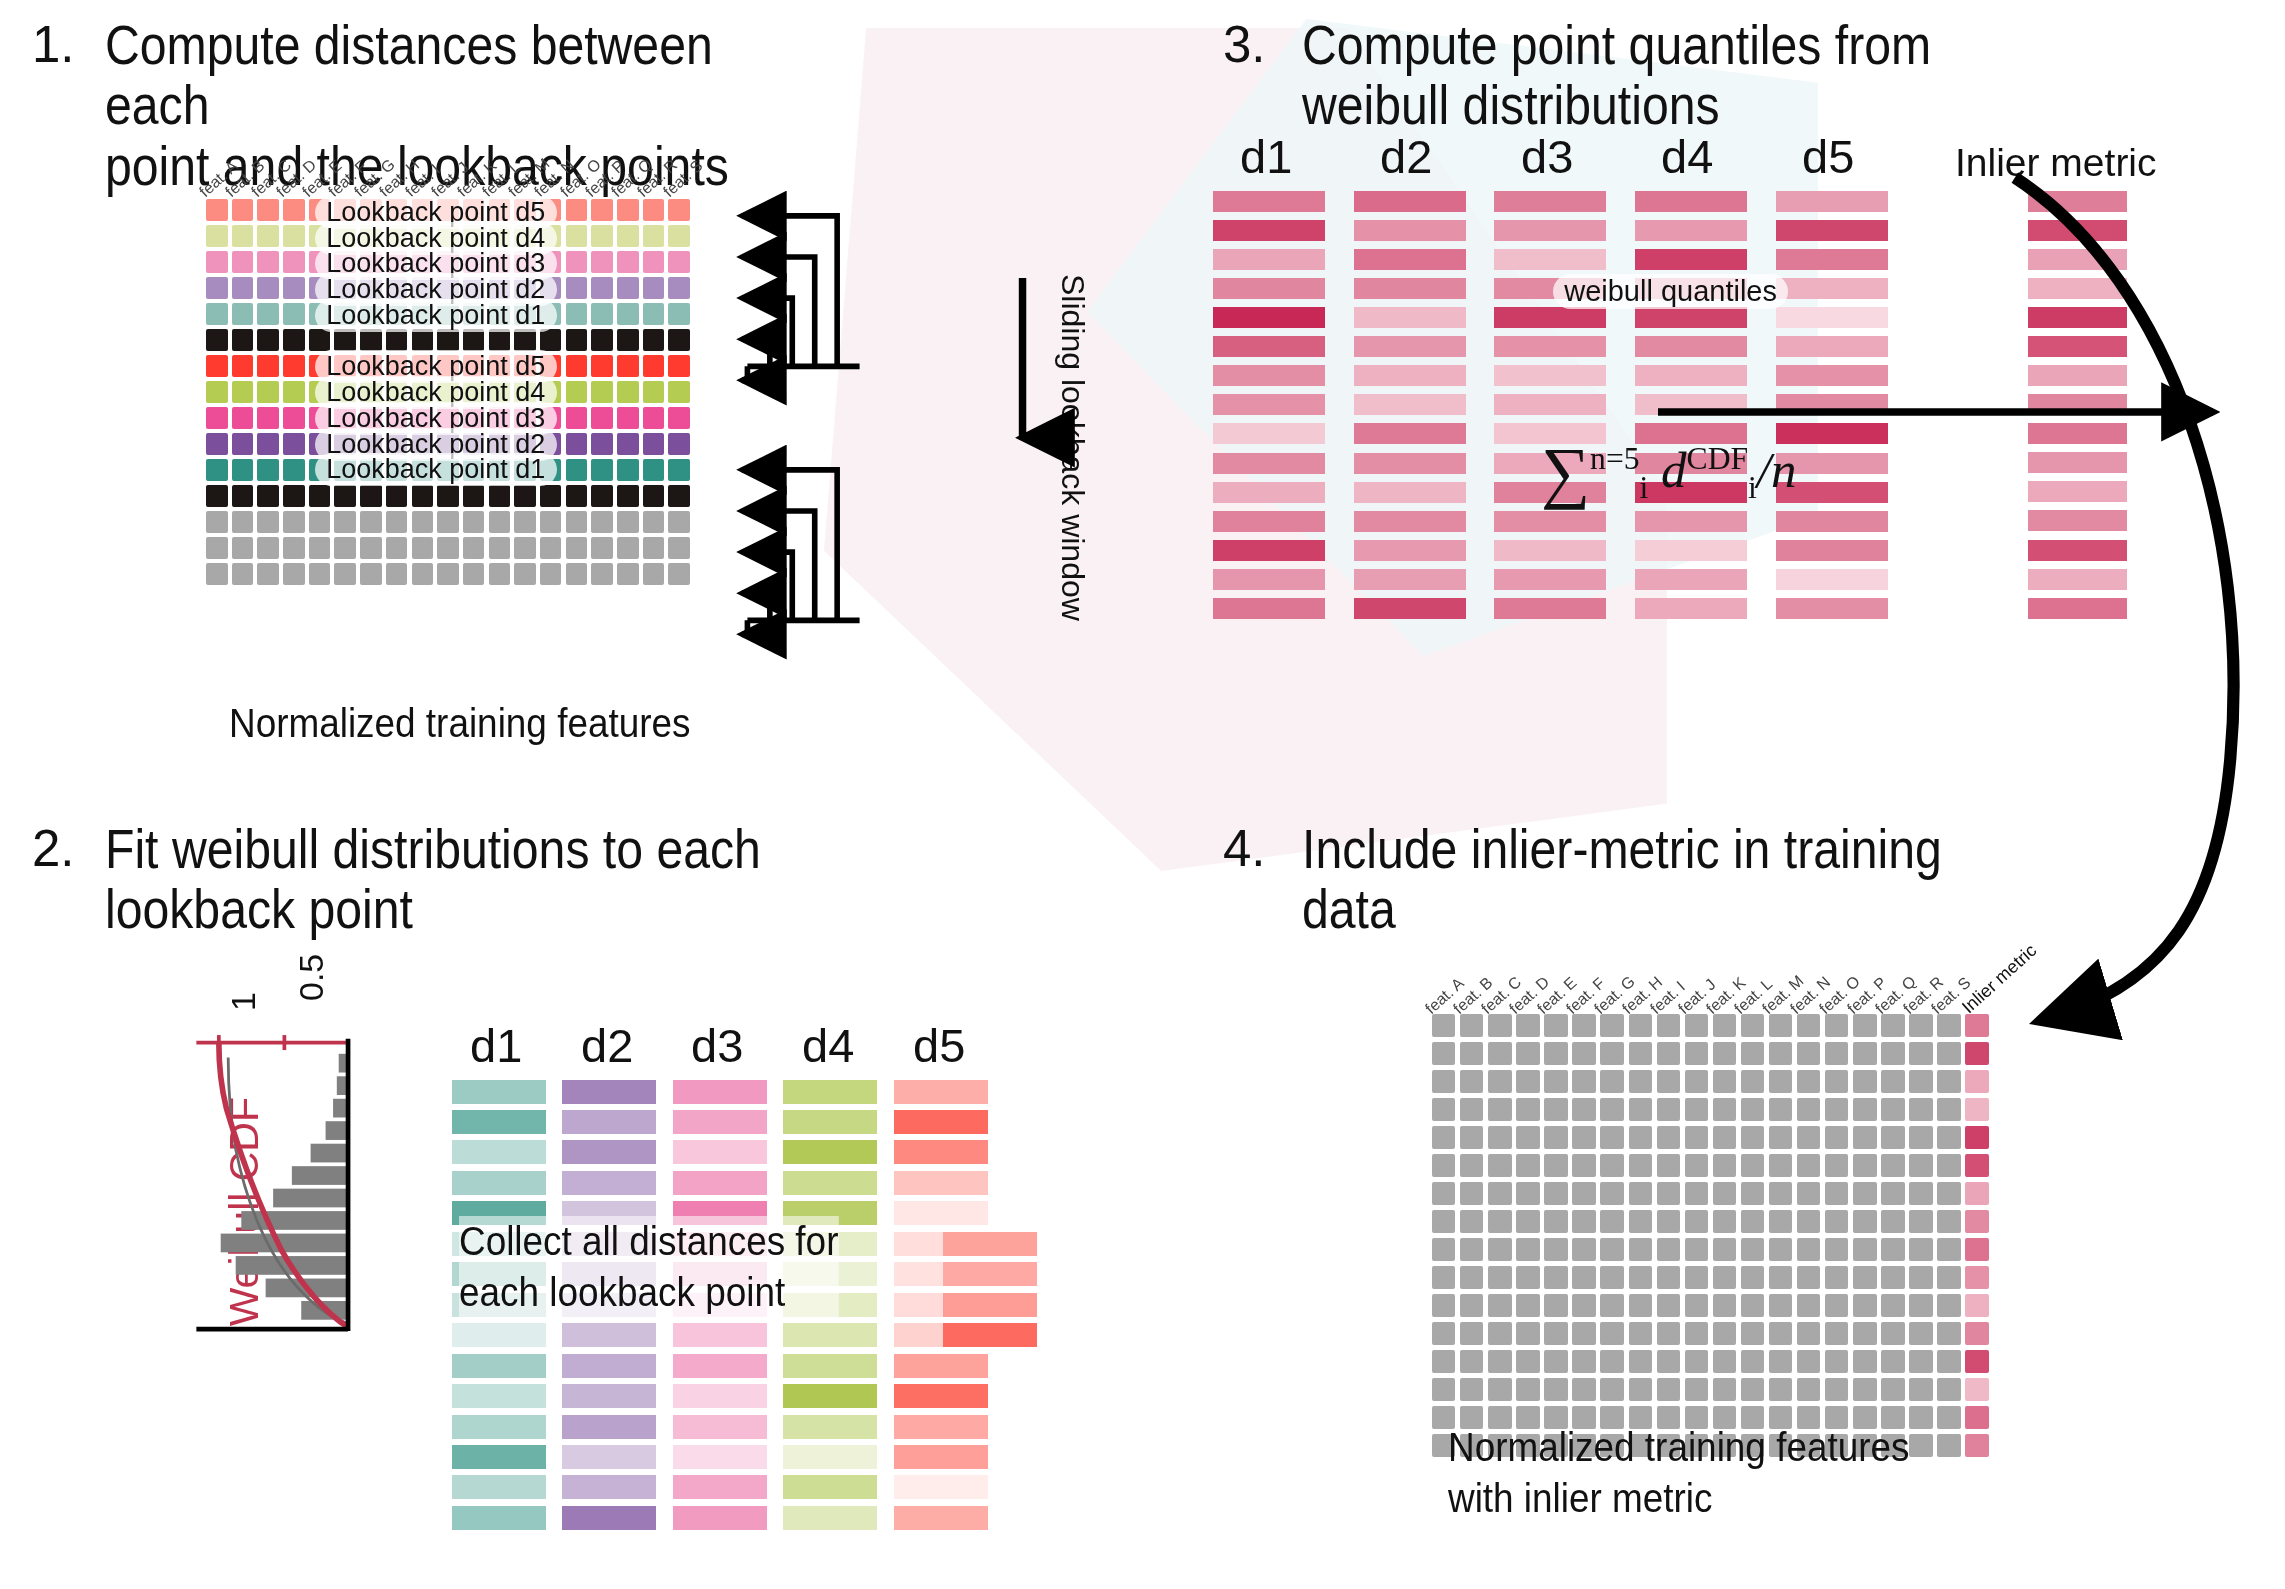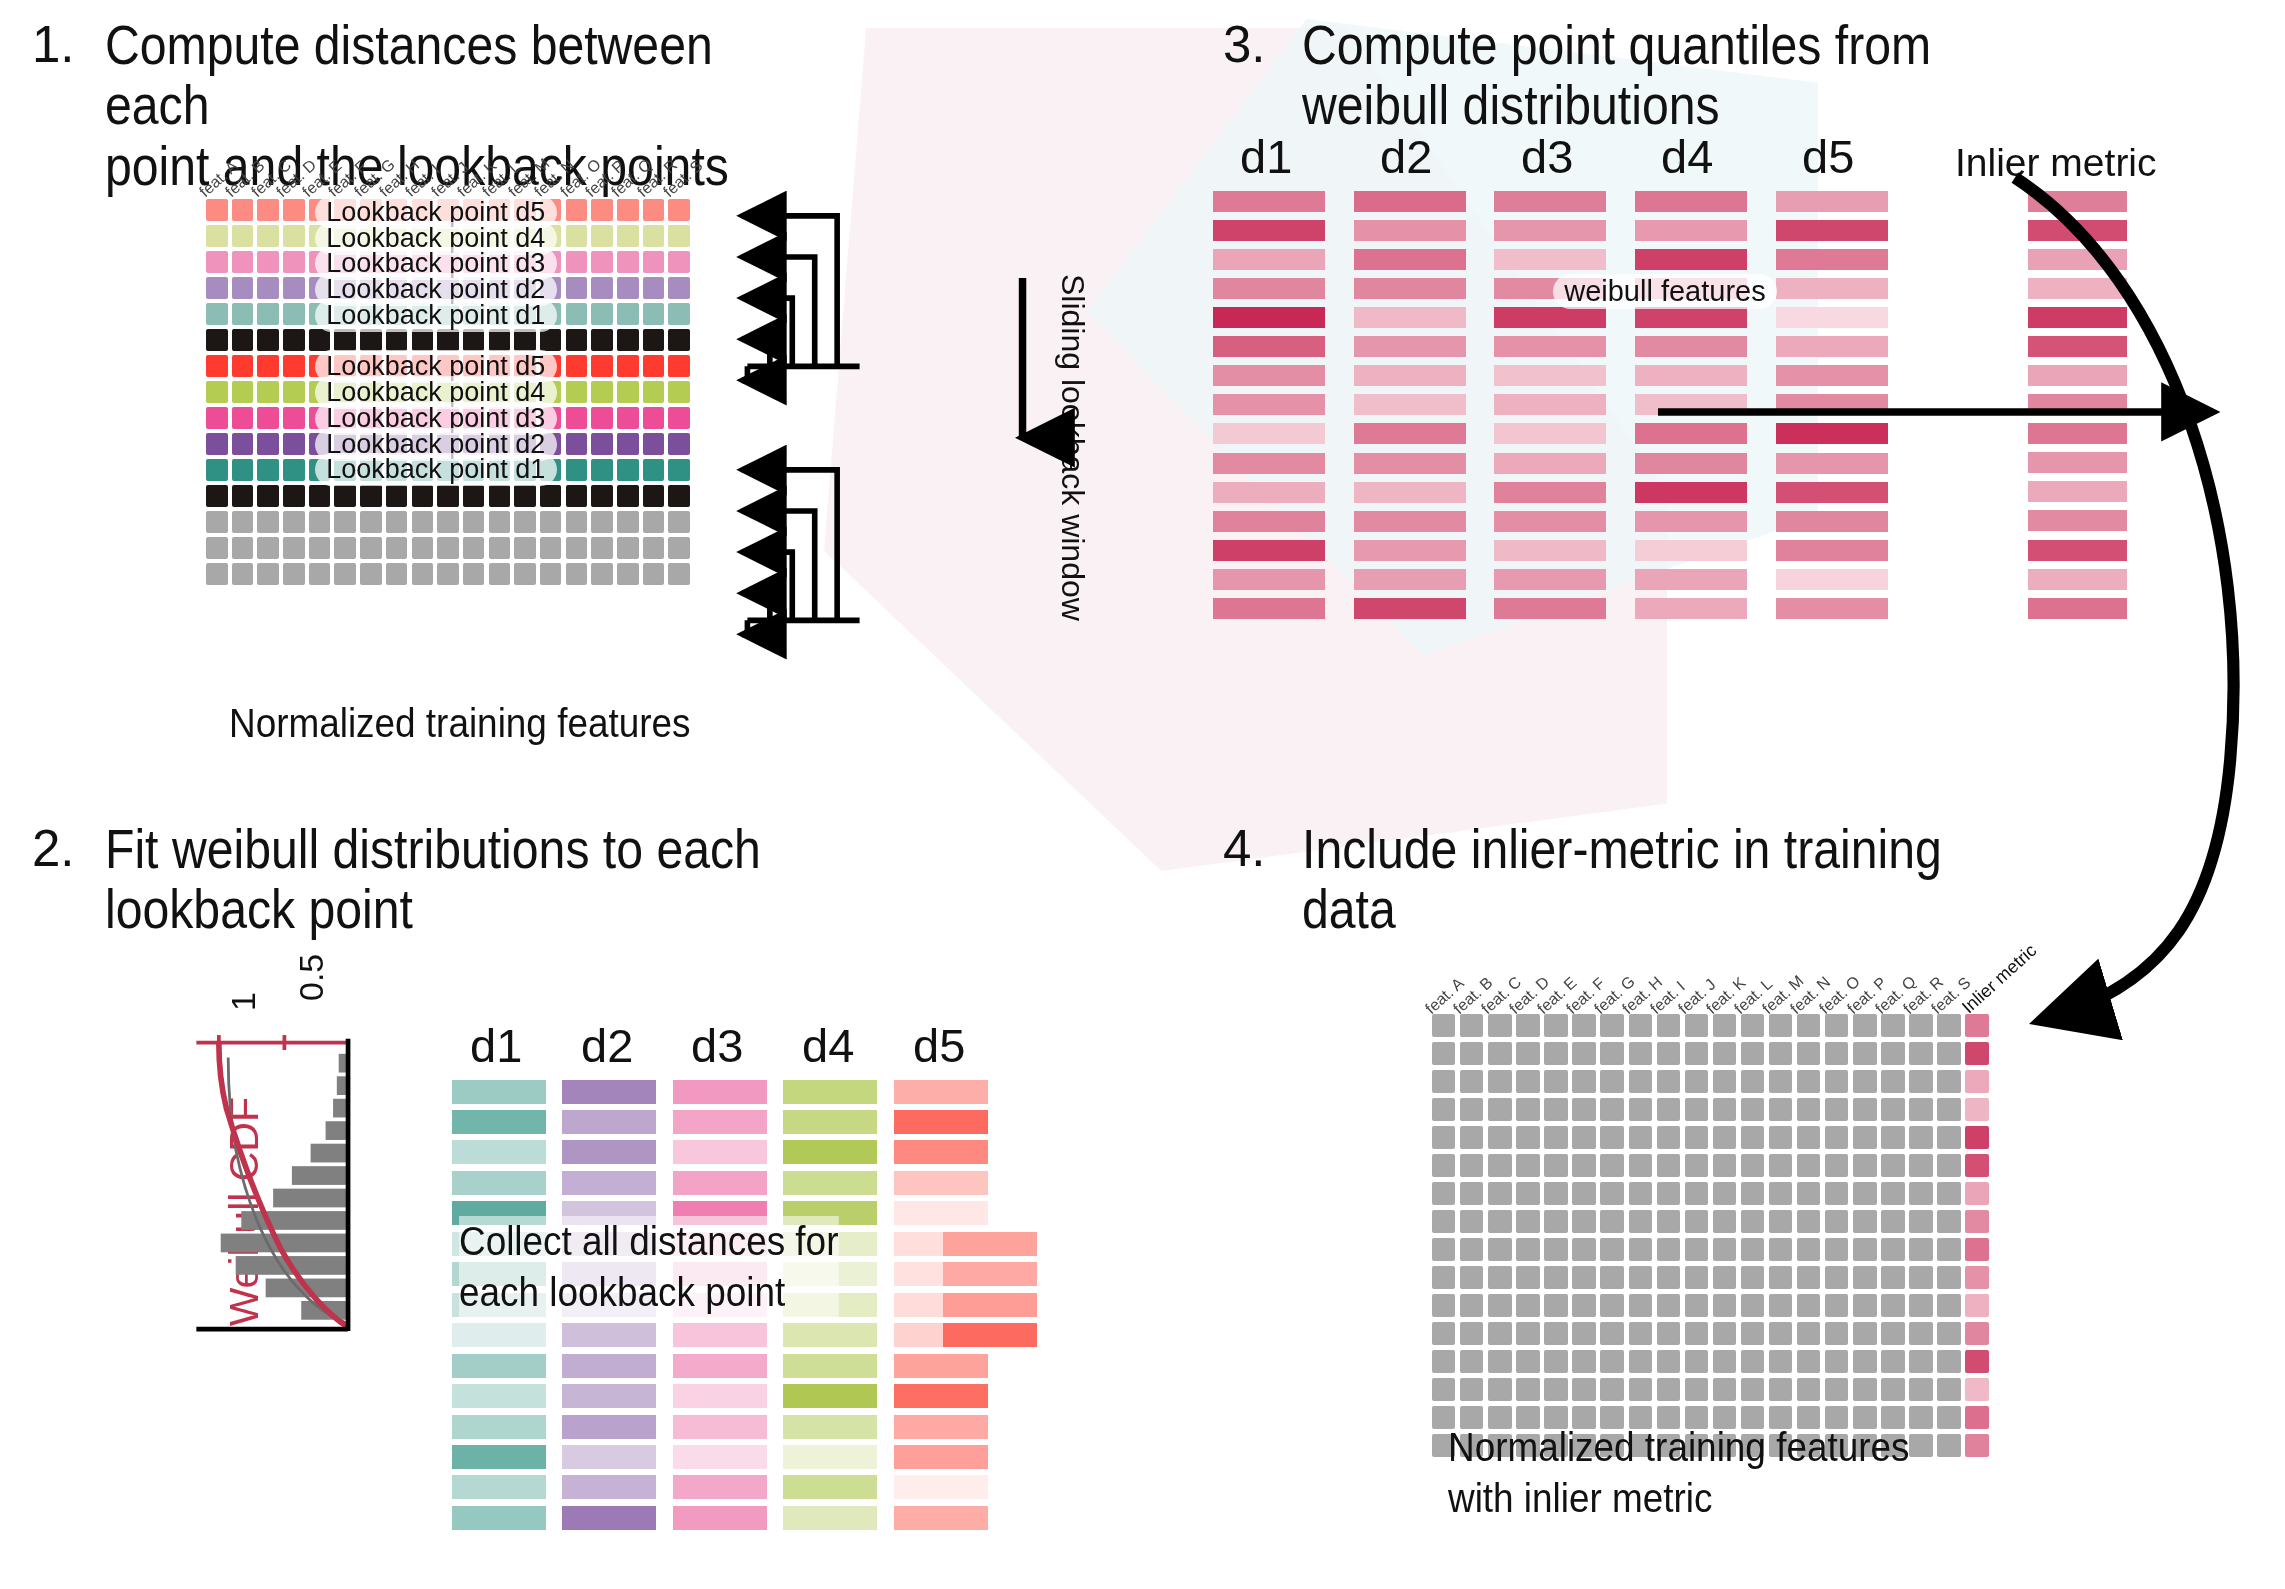--- a/index.html
+++ b/index.html
@@ -563,21 +563,21 @@
       <div style="position: absolute; left: 572px; top: 394px; width: 112px; height: 20.6px; background: rgb(227, 138, 163);"></div>
       <div style="position: absolute; left: 572px; top: 423px; width: 112px; height: 20.6px; background: rgb(202, 48, 91);"></div>
       <div style="position: absolute; left: 572px; top: 453px; width: 112px; height: 20.6px; background: rgb(230, 150, 172);"></div>
       <div style="position: absolute; left: 572px; top: 482px; width: 112px; height: 20.6px; background: rgb(211, 79, 116);"></div>
       <div style="position: absolute; left: 572px; top: 511px; width: 112px; height: 20.6px; background: rgb(225, 134, 159);"></div>
       <div style="position: absolute; left: 572px; top: 540px; width: 112px; height: 20.6px; background: rgb(224, 130, 156);"></div>
       <div style="position: absolute; left: 572px; top: 569px; width: 112px; height: 20.6px; background: rgb(247, 212, 221);"></div>
       <div style="position: absolute; left: 572px; top: 598px; width: 112px; height: 20.6px; background: rgb(228, 142, 166);"></div>
     </div>
 
-  <div class="pill" style="left:349px;top:274px;">weibull features</div>
+  <div class="pill" style="left:349px;top:274px;">weibull quantiles</div>
 
   <div class="dlab" style="left:751px;top:141px;font-size:39px;">Inlier metric</div>
   <div id="p3-inlier" style="position:absolute;left:824px;top:191px;">
       <div style="position: absolute; left: 0px; top: 0px; width: 99px; height: 20.6px; background: rgb(223, 126, 153);"></div>
       <div style="position: absolute; left: 0px; top: 29px; width: 99px; height: 20.6px; background: rgb(210, 75, 113);"></div>
       <div style="position: absolute; left: 0px; top: 58px; width: 99px; height: 20.6px; background: rgb(233, 162, 181);"></div>
       <div style="position: absolute; left: 0px; top: 87px; width: 99px; height: 20.6px; background: rgb(237, 177, 194);"></div>
       <div style="position: absolute; left: 0px; top: 116px; width: 99px; height: 20.6px; background: rgb(205, 60, 101);"></div>
       <div style="position: absolute; left: 0px; top: 145px; width: 99px; height: 20.6px; background: rgb(212, 83, 119);"></div>
       <div style="position: absolute; left: 0px; top: 174px; width: 99px; height: 20.6px; background: rgb(234, 165, 184);"></div>
@@ -592,20 +592,23 @@
     </div>
 
   <svg class="ov" style="left:450px;top:399px;width:600px;height:37px;" viewBox="0 0 640 40" width="600" height="37">
     <defs>
         <marker id="ah3" markerWidth="8" markerHeight="8" refX="7" refY="4" orient="auto">
       <path d="M0,0 L8,4 L0,8 z" fill="#000"></path>
         </marker>
       </defs>
     <line x1="0" y1="14" x2="600" y2="14" stroke="#000" stroke-width="8" marker-end="url(#ah3)"></line>
   </svg>
+  <div class="formula" style="left:337px;top:433px;">
+    <span class="sig">∑</span><sup>n=5</sup><sub>i</sub>&nbsp;<i>d</i><sup>CDF</sup><sub>i</sub><i>/n</i>
+  </div>
 </div>
 
 <div class="panel" style="left:0;top:806px;width:1143px;height:783px;">
   <div class="step-num" style="left:32px;top:13px;">2.</div>
   <div class="step-title" style="left:105px;top:13px;width:881px;white-space:pre-line;">Fit weibull distributions to each
 lookback point</div>
 
   <div class="wchart" style="left:187px;top:212px;width:206px;height:375px;">
     <div class="tick-lab" style="left:37px;top:-7.5px;">1</div>
     <div class="tick-lab" style="left:105px;top:-17px;">0.5</div>

